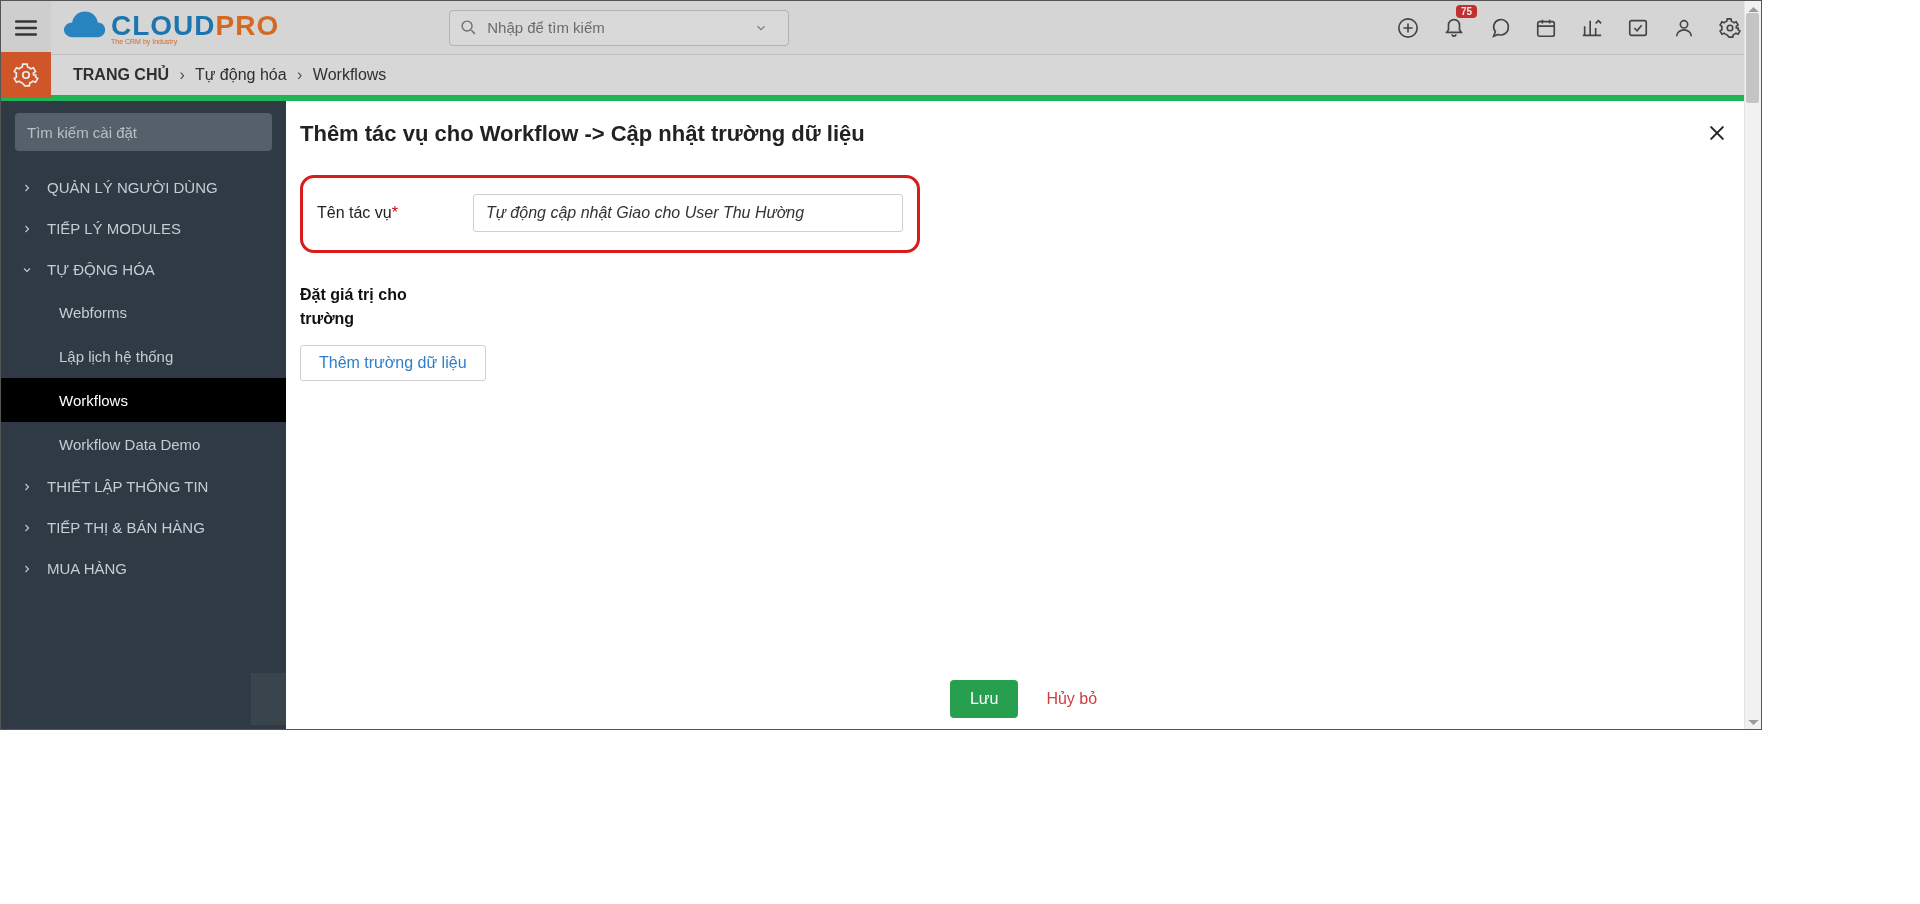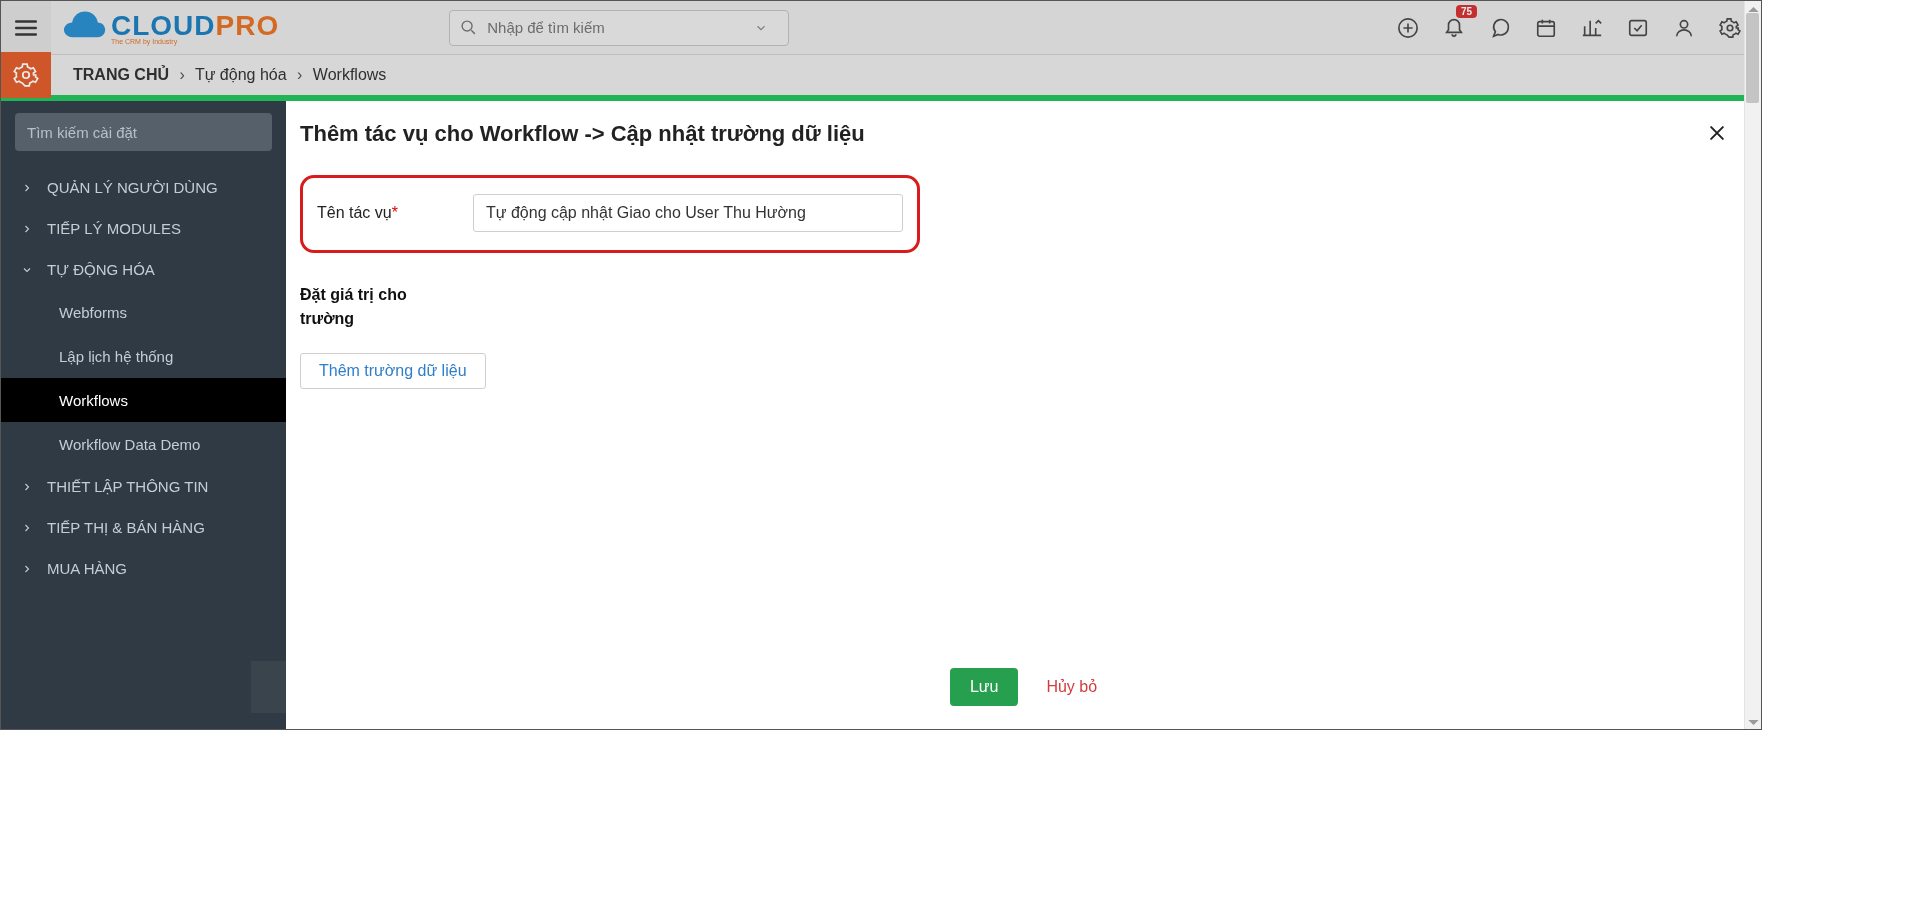--- a/index.html
+++ b/index.html
@@ -61,26 +61,26 @@
 
 .content { flex:1; position:relative; background:#fff; }
 .modal-panel { position:absolute; top:0; right:0; bottom:0; left:0; background:#fff; padding:20px 30px 0 14px;}
 .modal-header { display:flex; align-items:flex-start; }
 .modal-title { font-size:22px; font-weight:600; color:#222; flex:1;}
 .modal-close { font-size:24px; cursor:pointer; color:#222; padding:0 4px;}
 
 .form-row { margin-top:26px; display:flex; align-items:center; gap:16px; border:3px solid #d81b1b; border-radius:14px; padding:16px 14px 18px; width:620px;}
 .form-label { font-size:16px; color:#222; width:140px;}
 .form-label .req { color:#d00;}
-.form-input { flex:1; height:38px; border:1px solid #cfcfcf; border-radius:3px; padding:0 12px; font-size:16px; color:#333;}
+.form-input { flex:1; height:38px; border:1px solid #cfcfcf; border-radius:3px; padding:0 12px; font-size:16px; color:#333;font-style:italic;}
 
 .section-label { margin-top:30px; font-size:16px; font-weight:700; color:#111; max-width:140px; line-height:1.5;}
-.add-field-btn { margin-top:22px; border:1px solid #cfcfcf; background:#fff; color:#2f7ec9; font-size:16px; padding:8px 18px; border-radius:3px; cursor:pointer;}
-
-.footer-bar { position:absolute; bottom:16px; left:0; right:0; height:52px; display:flex; align-items:center; justify-content:center; gap:28px; background:#fff;}
+.add-field-btn { margin-top:14px; border:1px solid #cfcfcf; background:#fff; color:#2f7ec9; font-size:16px; padding:8px 18px; border-radius:3px; cursor:pointer;}
+
+.footer-bar { position:absolute; bottom:4px; left:0; right:0; height:52px; display:flex; align-items:center; justify-content:center; gap:28px; background:#fff;}
 .footer-left-strip { position:absolute; left:-35px; bottom:0; width:35px; height:52px; background:#3a444d;}
 .save-btn { background:#26a04f; color:#fff; border:none; padding:10px 20px; border-radius:4px; font-size:16px; cursor:pointer;}
 .cancel-link { color:#d23c3c; font-size:16px; cursor:pointer;}
 
 
 .scroll-imitate{position:absolute; top:0; right:0; width:17px; height:100%; background:#f1f1f1; border-left:1px solid #e3e3e3;}
 .scroll-imitate .thumb{position:absolute; top:12px; right:2px; width:13px; height:90px; background:#c4c4c4; border-radius:2px;}
 .scroll-imitate .arr{position:absolute;width:13px;height:13px;left:2px;}
 .scroll-imitate .arr.top{top:1px;}
 .scroll-imitate .arr.bot{bottom:1px;}

